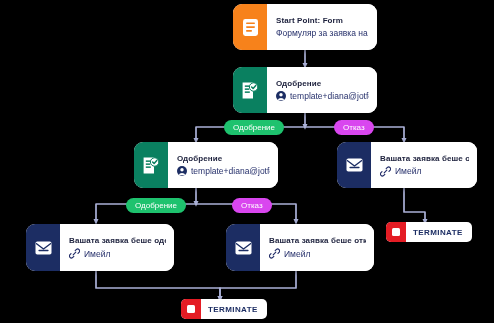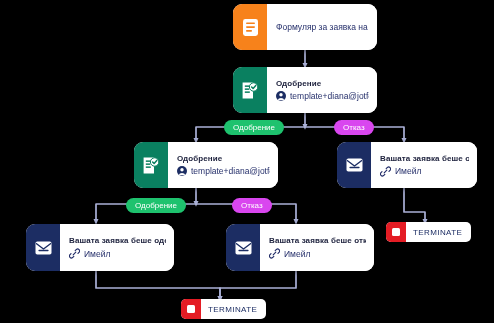--- a/index.html
+++ b/index.html
@@ -119,21 +119,21 @@
   }
   .terminate .stop i {
     display: block;
     width: 8px;
     height: 8px;
     background: #ffffff;
     border-radius: 1.5px;
   }
   .terminate .tlabel {
     font-size: 8px;
-    font-weight: normal;
+    font-weight: bold;
     color: #1c2d63;
     letter-spacing: .4px;
     padding-left: 7px;
   }
 
   svg.glyph { display: block; }
 </style>
 </head>
 <body>
 
@@ -169,20 +169,21 @@
   <div class="node" style="left:233px; top:4px; width:144px; height:46px;">
     <div class="icon-pad pad-orange">
       <svg class="glyph" width="15" height="17" viewBox="0 0 15 17" aria-hidden="true">
         <rect x="0" y="0" width="15" height="17" rx="2.4" fill="#ffffff"></rect>
         <rect x="3" y="3.4" width="9" height="1.7" rx="0.8" fill="#f7821b"></rect>
         <rect x="3" y="7.2" width="9" height="1.7" rx="0.8" fill="#f7821b"></rect>
         <rect x="3" y="11" width="6" height="1.7" rx="0.8" fill="#f7821b"></rect>
       </svg>
     </div>
     <div class="body">
+      <div class="title">Start Point: Form</div>
       <div class="sub">
         <span>Формуляр за заявка на и...</span>
       </div>
     </div>
   </div>
 
   <div class="node" style="left:233px; top:67px; width:144px; height:46px;">
     <div class="icon-pad pad-green">
       <svg class="glyph" width="16" height="17" viewBox="0 0 16 17" aria-hidden="true">
         <path d="M0.6,0.6 h10.4 v15.8 h-10.4 z" fill="#ffffff"></path>

